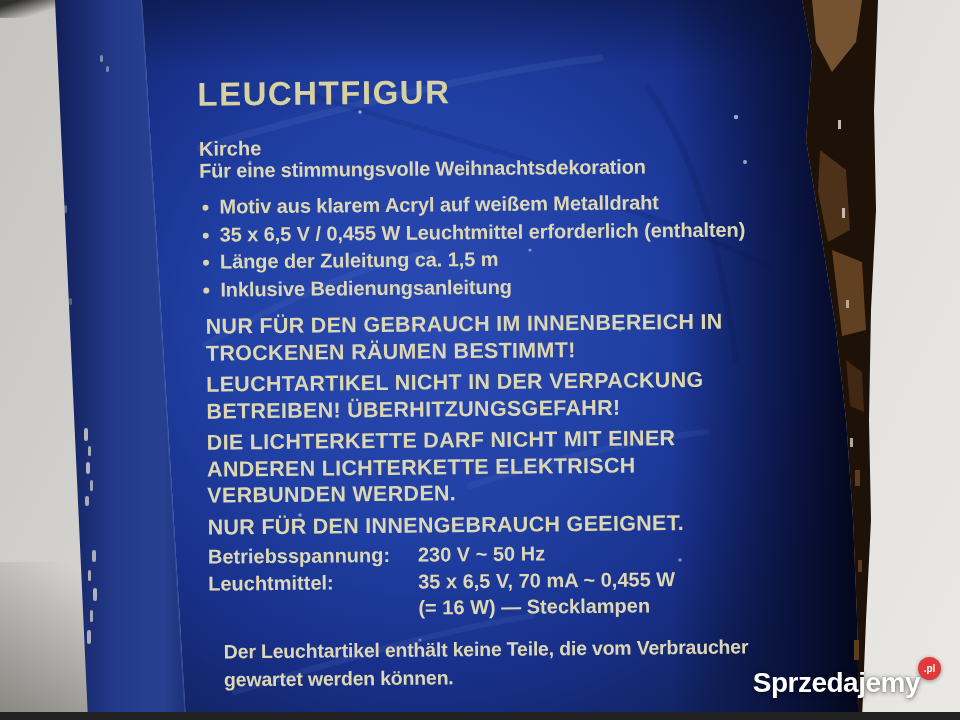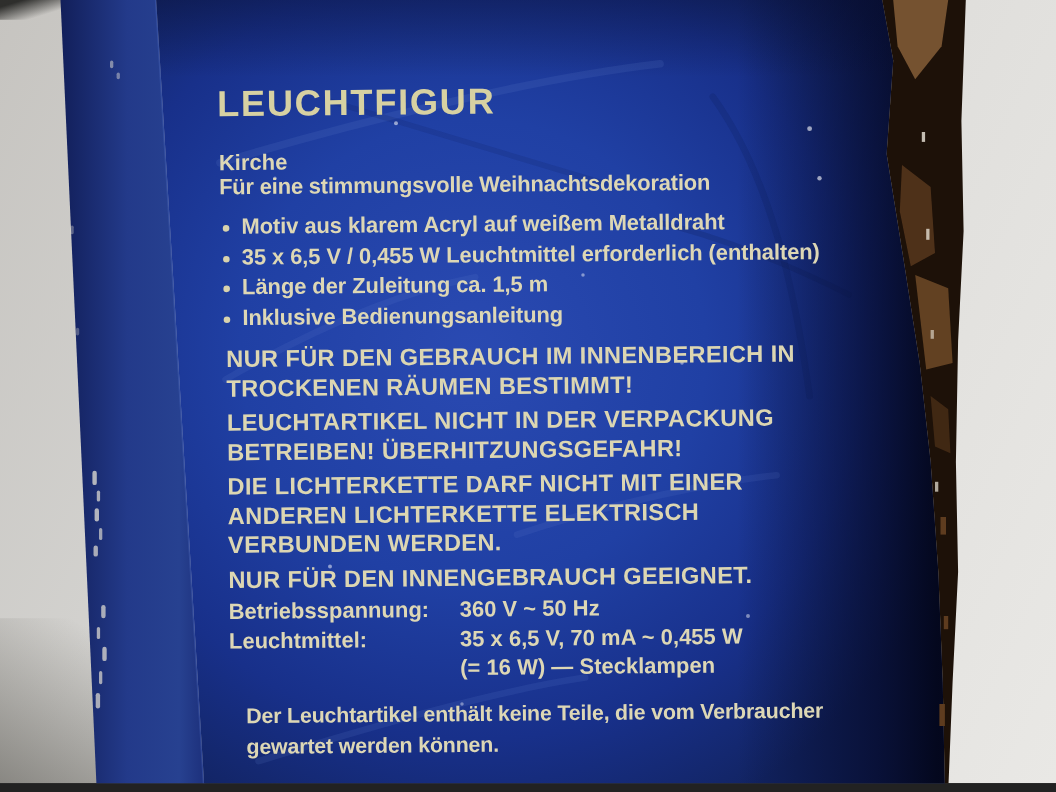--- a/index.html
+++ b/index.html
@@ -173,30 +173,34 @@
 BETREIBEN! ÜBERHITZUNGSGEFAHR!</p>
       <p>DIE LICHTERKETTE DARF NICHT MIT EINER
 ANDEREN LICHTERKETTE ELEKTRISCH
 VERBUNDEN WERDEN.</p>
       <p>NUR FÜR DEN INNENGEBRAUCH GEEIGNET.</p>
     </div>
 
     <div class="specs">
       <div class="spec-row">
         <span class="spec-label">Betriebsspannung:</span>
-        <span class="spec-value">360 V ~ 50 Hz</span>
+        <span class="spec-value">230 V ~ 50 Hz</span>
       </div>
       <div class="spec-row">
         <span class="spec-label">Leuchtmittel:</span>
         <span class="spec-value">35 x 6,5 V, 70 mA ~ 0,455 W</span>
       </div>
       <div class="spec-row">
         <span class="spec-label"></span>
         <span class="spec-value">(= 16 W) — Stecklampen</span>
       </div>
     </div>
 
     <div class="note">Der Leuchtartikel enthält keine Teile, die vom Verbraucher
 gewartet werden können.</div>
   </div>
 
+  <div class="watermark">
+    <span class="wm-text">Sprzedajemy</span>
+    <span class="wm-circle">.pl</span>
+  </div>
 
 </div>
 
 </body></html>

